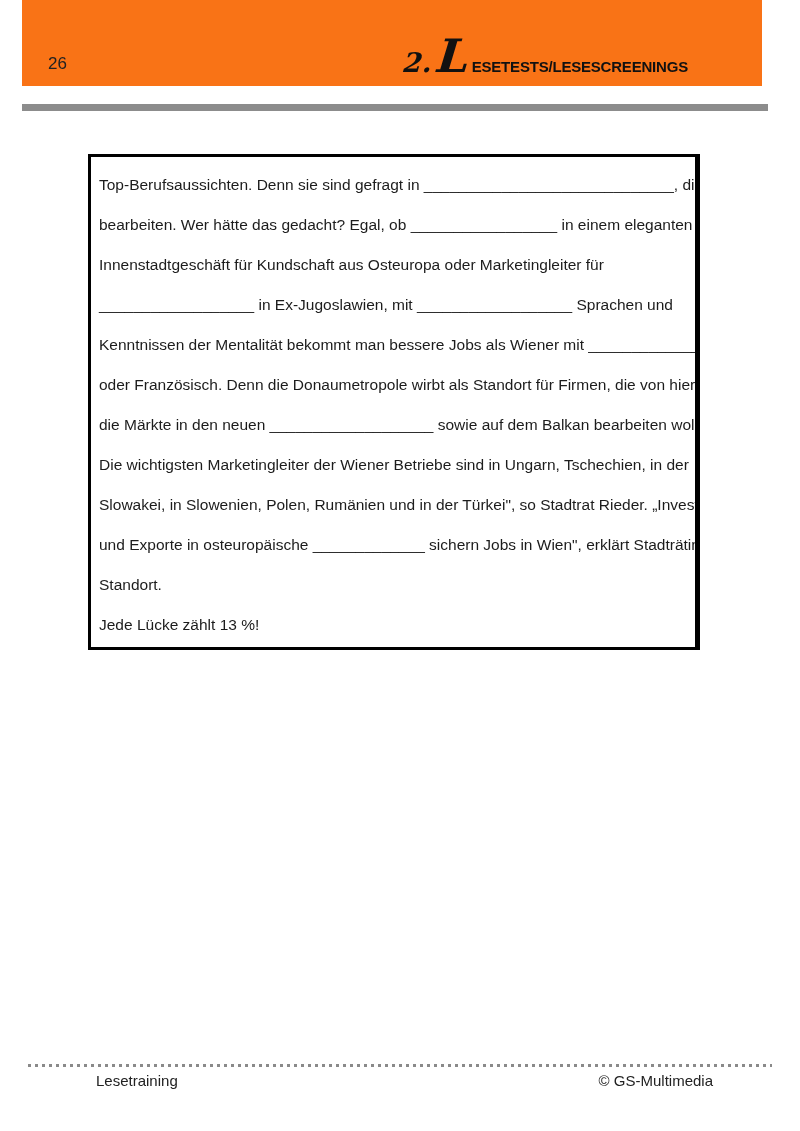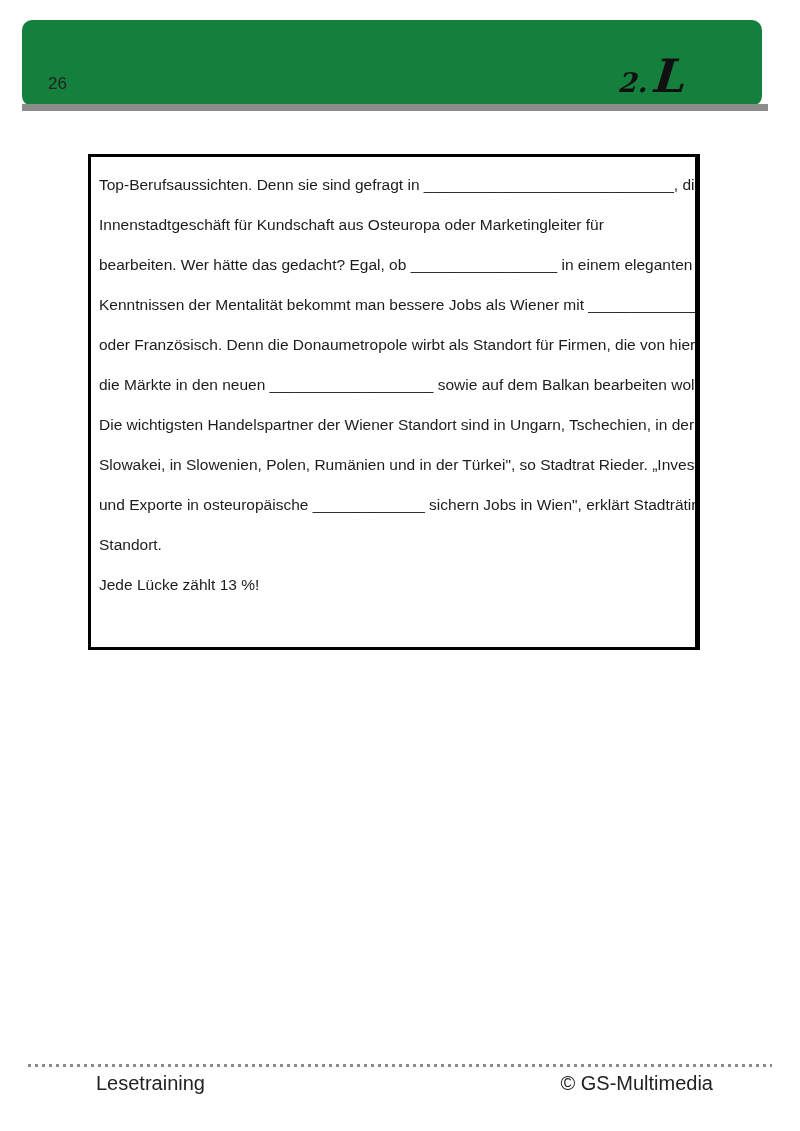--- a/index.html
+++ b/index.html
@@ -2,23 +2,22 @@
 <html lang="de"><head>
 <meta charset="utf-8">
 <style>
   html,body{margin:0;padding:0;}
   body{
     width:800px;height:1131px;position:relative;background:#ffffff;
     font-family:"Liberation Sans",sans-serif;color:#1c1c1c;overflow:hidden;
   }
   
   .header-band{
-    position:absolute;left:22px;top:20px;width:740px;height:86px;
-    background:#15803d;
-    border-radius:10px;
+    position:absolute;left:22px;top:0;width:740px;height:86px;
+    background:#f97316;
   }
   .page-number{
     position:absolute;left:26px;bottom:12px;font-size:17px;color:#222;
   }
   .chapter-title{
     position:absolute;right:74px;bottom:8px;
     display:flex;align-items:baseline;white-space:nowrap;
   }
   .chapter-num{
     font-family:"DejaVu Serif",serif;font-style:italic;font-weight:700;
@@ -45,43 +44,45 @@
     height:40px;line-height:40px;font-size:15.5px;white-space:nowrap;color:#1c1c1c;
   }
   
   .footer-rule{
     position:absolute;left:28px;top:1064px;width:744px;height:3px;
     background-image:repeating-linear-gradient(to right,#8a8a8a 0 3px,transparent 3px 7px);
   }
   .footer-row{
     position:absolute;left:96px;top:1072px;width:617px;
     display:flex;justify-content:space-between;align-items:flex-end;
-    font-size:20px;color:#222;
+    font-size:15px;color:#222;
   }
 </style>
 </head>
 <body>
 
 <div class="header-band">
   <span class="page-number">26</span>
   <div class="chapter-title">
     <span class="chapter-num">2.</span>
     <span class="chapter-initial">L</span>
+    <span class="chapter-rest">ESETESTS/LESESCREENINGS</span>
   </div>
 </div>
 <div class="header-rule"></div>
 
 <div class="exercise-box">
   <div class="tline">Top-Berufsaussichten. Denn sie sind gefragt in _____________________________, die diese Märkte</div>
+  <div class="tline">bearbeiten. Wer hätte das gedacht? Egal, ob _________________ in einem eleganten</div>
   <div class="tline">Innenstadtgeschäft für Kundschaft aus Osteuropa oder Marketingleiter für</div>
-  <div class="tline">bearbeiten. Wer hätte das gedacht? Egal, ob _________________ in einem eleganten</div>
+  <div class="tline">__________________ in Ex-Jugoslawien, mit __________________ Sprachen und</div>
   <div class="tline">Kenntnissen der Mentalität bekommt man bessere Jobs als Wiener mit ________________</div>
   <div class="tline">oder Französisch. Denn die Donaumetropole wirbt als Standort für Firmen, die von hier aus</div>
   <div class="tline">die Märkte in den neuen ___________________ sowie auf dem Balkan bearbeiten wollen.</div>
-  <div class="tline">Die wichtigsten Handelspartner der Wiener Standort sind in Ungarn, Tschechien, in der</div>
+  <div class="tline">Die wichtigsten Marketingleiter der Wiener Betriebe sind in Ungarn, Tschechien, in der</div>
   <div class="tline">Slowakei, in Slowenien, Polen, Rumänien und in der Türkei", so Stadtrat Rieder. „Investitionen</div>
   <div class="tline">und Exporte in osteuropäische _____________ sichern Jobs in Wien", erklärt Stadträtin Sonja</div>
   <div class="tline">Standort.</div>
   <div class="tline">Jede Lücke zählt 13 %!</div>
 </div>
 
 <div class="footer-rule"></div>
 <div class="footer-row">
   <span>Lesetraining</span>
   <span>© GS-Multimedia</span>

